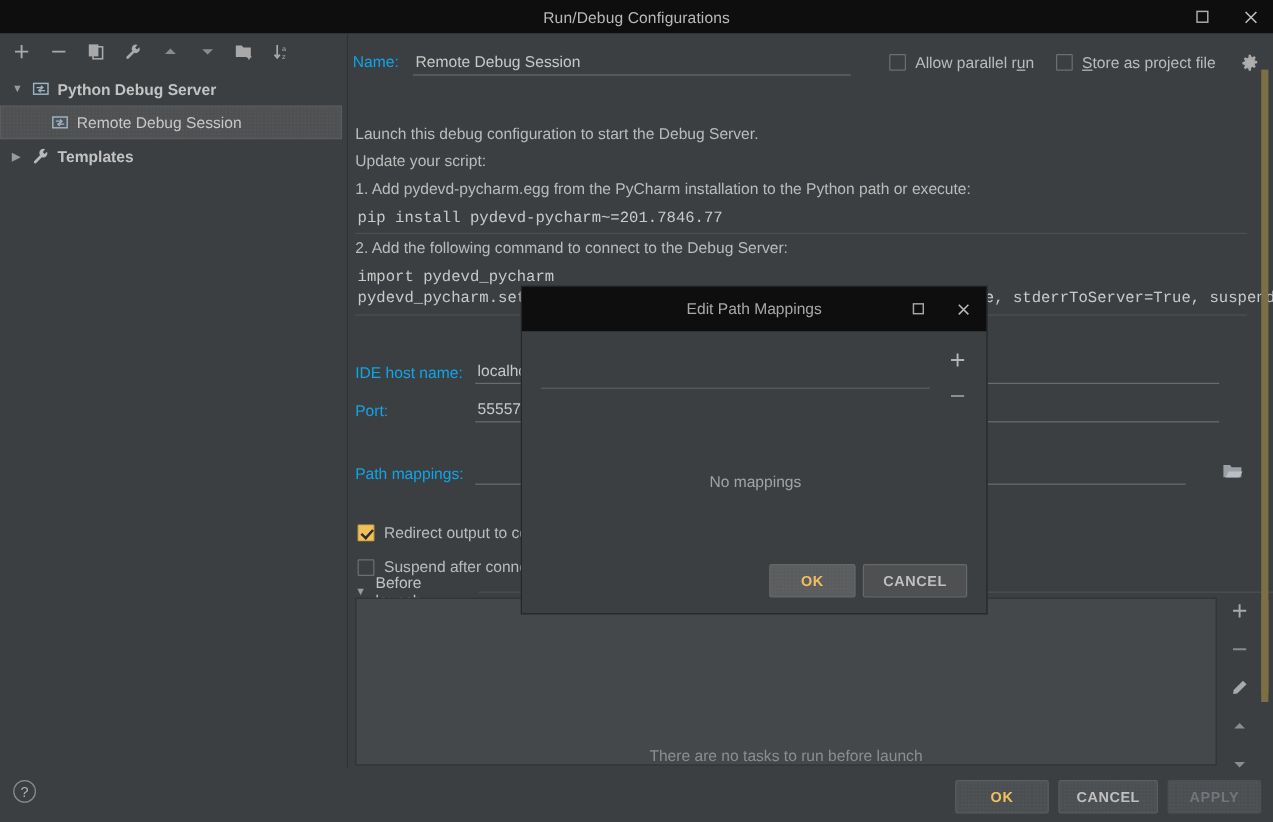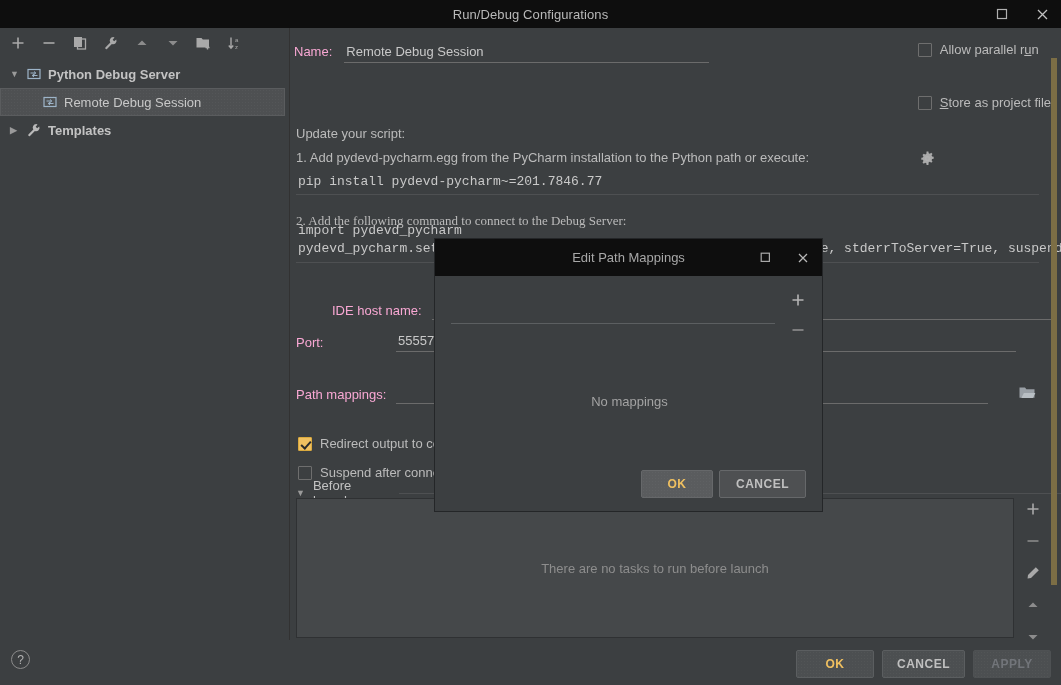--- a/index.html
+++ b/index.html
@@ -74,31 +74,31 @@
   
   .content {
     position: absolute; left: 291px; top: 0; width: 770px; height: 612px;
     background: #3c3f41;
     color: #bbbbbb; font-size: 13px;
   }
   .row-name {
     position: absolute; left: 3px; top: 15px;
     display: flex; align-items: baseline;
   }
-  .lbl { color: #f9a8d4; font-size: 13px; }
+  .lbl { color: #0ea5e9; font-size: 13px; }
   .field-underline {
     border: none; border-bottom: 1px solid #6b6b6b;
     background: transparent; color: #c8c8c8;
     font-family: "Liberation Sans", sans-serif; font-size: 13px;
     padding: 1px 2px 3px 2px; outline: none;
   }
 
   .opt-right {
     position: absolute; right: 10px; top: 14px;
-    display: flex; gap: 38px; flex-direction: column;
+    display: flex; align-items: center; gap: 18px;
   }
   .chk-wrap { display: flex; align-items: center; gap: 8px; cursor: default; }
   .chkbox {
     width: 14px; height: 14px; border: 1px solid #6e6e6e; background: #3c3f41;
     border-radius: 1px; display: inline-block;
   }
   .chkbox.checked {
     background: #f0c060; border-color: #d9a93e;
     position: relative;
   }
@@ -120,21 +120,21 @@
   .form-row { position: absolute; display: flex; align-items: center; }
   .form-row .lbl { width: 95px; }
 
   
   .bl-header { position: absolute; left: 5px; top: 450px; display: flex; align-items: center; gap: 8px; }
   .bl-title { color: #c3c3c3; font-size: 13px; }
   .bl-line { height: 1px; background: #4e5052; width: 680px; }
   .bl-panel {
     position: absolute; left: 5px; top: 470px; width: 718px; height: 140px;
     background: #45484a; border: 1px solid #2f3133;
-    display: flex; align-items: center; justify-content: center;
+    display: flex; align-items: flex-end; justify-content: center;
     color: #8d8d8d; font-size: 13px;
   }
   .bl-tools {
     position: absolute; left: 728px; top: 472px; width: 28px;
     display: flex; flex-direction: column; align-items: center; gap: 14px;
   }
   .bl-tools .tbicon { height: 18px; }
 
   
   .vscroll {
@@ -339,34 +339,35 @@
           <span><span class="u">S</span><span>tore as project file</span></span>
         </div>
         <div class="tbicon">
           <svg width="15" height="15" viewBox="0 0 16 16">
             <path d="M8 5.2a2.8 2.8 0 1 0 0 5.6 2.8 2.8 0 0 0 0-5.6zm0 1.6a1.2 1.2 0 1 1 0 2.4 1.2 1.2 0 0 1 0-2.4z" fill="#b0b0b0"></path>
             <path d="M7 0.6h2l.25 1.7 1.3.55 1.4-1 1.4 1.4-1 1.4.55 1.3 1.7.25v2l-1.7.25-.55 1.3 1 1.4-1.4 1.4-1.4-1-1.3.55L9 14.8H7l-.25-1.7-1.3-.55-1.4 1-1.4-1.4 1-1.4-.55-1.3L1.4 9.2v-2l1.7-.25.55-1.3-1-1.4L4.05 2.85l1.4 1 1.3-.55z" fill="#b0b0b0" opacity="0.95"></path>
           </svg>
         </div>
       </div>
 
+      <div class="para" style="top:76px;">Launch this debug configuration to start the Debug Server.</div>
       <div class="para" style="top:98px;">Update your script:</div>
       <div class="para" style="top:122px;">1. Add pydevd-pycharm.egg from the PyCharm installation to the Python path or execute:</div>
 
       <div class="codeline" style="top:146px;left:7px;">pip install pydevd-pycharm~=201.7846.77</div>
       <div class="hsep" style="left:5px;top:166px;width:743px;"></div>
 
-      <div class="para" style="top:185px;font-family:Liberation Serif, serif;">2. Add the following command to connect to the Debug Server:</div>
+      <div class="para" style="top:171px;">2. Add the following command to connect to the Debug Server:</div>
 
       <div class="codeline" style="top:195px;left:7px;">import pydevd_pycharm</div>
       <div class="codeline" style="top:213px;left:7px;">pydevd_pycharm.settrace('localhost', port=55557, stdoutToServer=True, stderrToServer=True, suspend=False)</div>
       <div class="hsep" style="left:5px;top:234px;width:743px;"></div>
 
       <div class="form-row" style="left:5px;top:272px;">
-        <span class="lbl" style="width:100px;margin-left:36px;">IDE host name:</span>
+        <span class="lbl" style="width:100px;">IDE host name:</span>
         <input class="field-underline" style="width: 620px;" value="localhost">
       </div>
 
       <div class="form-row" style="left:5px;top:304px;">
         <span class="lbl" style="width:100px;">Port:</span>
         <input class="field-underline" style="width: 620px;" value="55557">
       </div>
 
       <div class="form-row" style="left:5px;top:356px;">
         <span class="lbl" style="width:100px;">Path mappings:</span>

